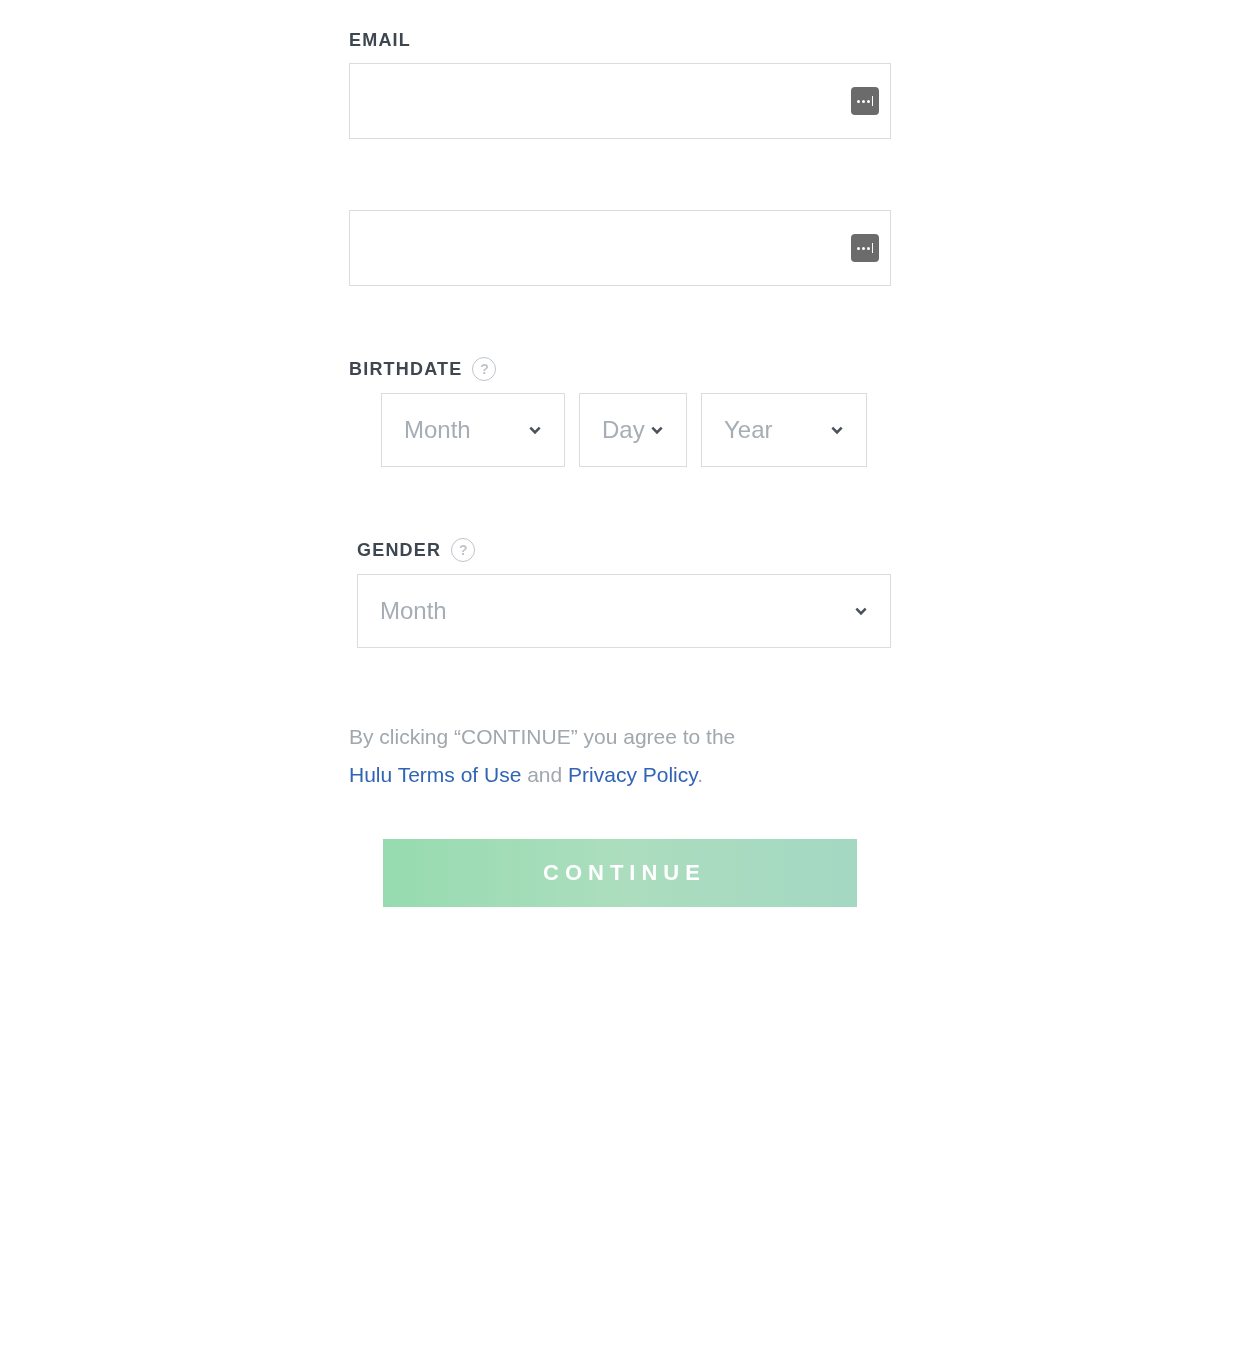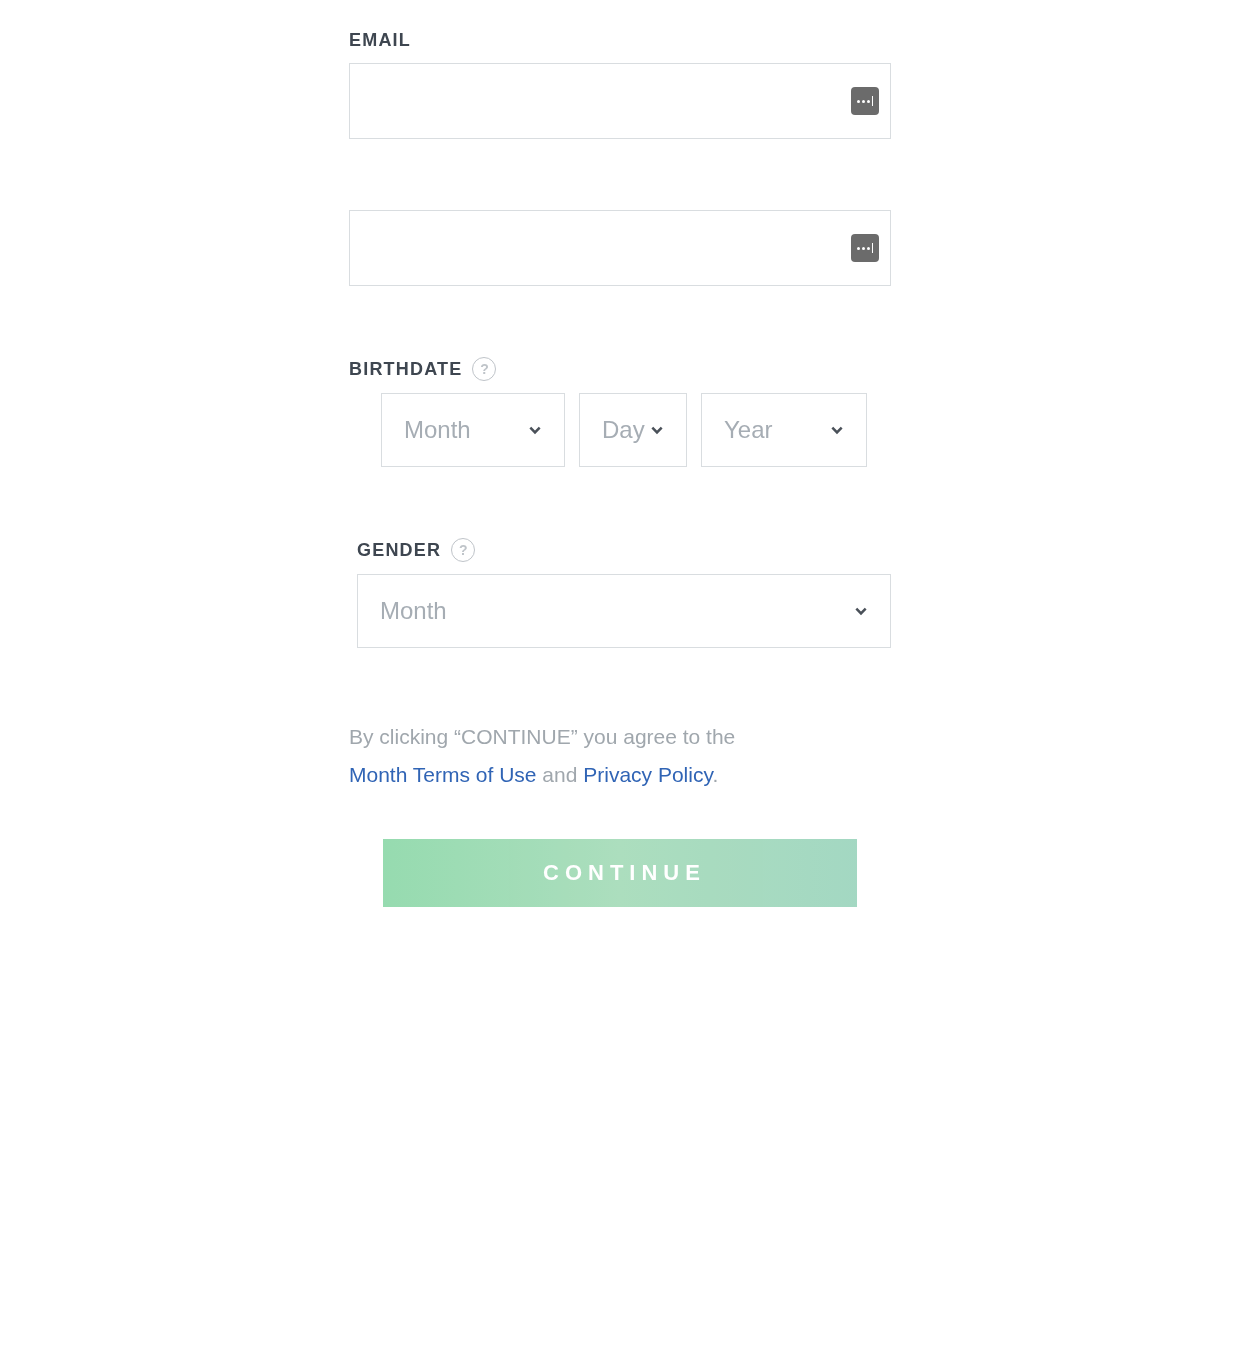--- a/index.html
+++ b/index.html
@@ -233,18 +233,18 @@
           <svg viewBox="0 0 12 12">
               <polyline points="2,4 6,8 10,4"></polyline>
             </svg>
         </span>
       </div>
     </div>
   </div>
 
   <div class="legal-text">
     <span>By clicking “CONTINUE” you agree to the</span><br>
-    <a href="#">Month Terms of Use</a><span> and </span><a href="#">Privacy Policy</a><span>.</span>
+    <a href="#">Hulu Terms of Use</a><span> and </span><a href="#">Privacy Policy</a><span>.</span>
   </div>
 
   <button class="continue-button">CONTINUE</button>
 
 </div>
 
 </body></html>

